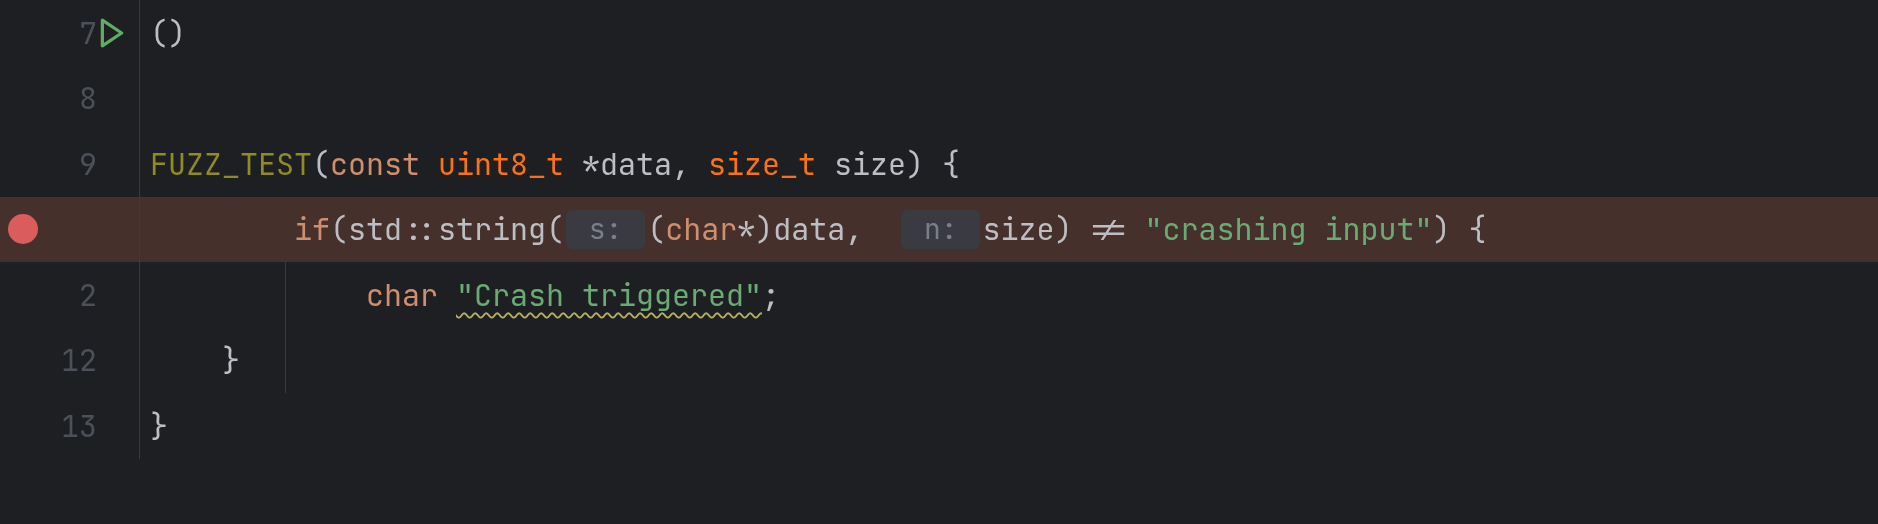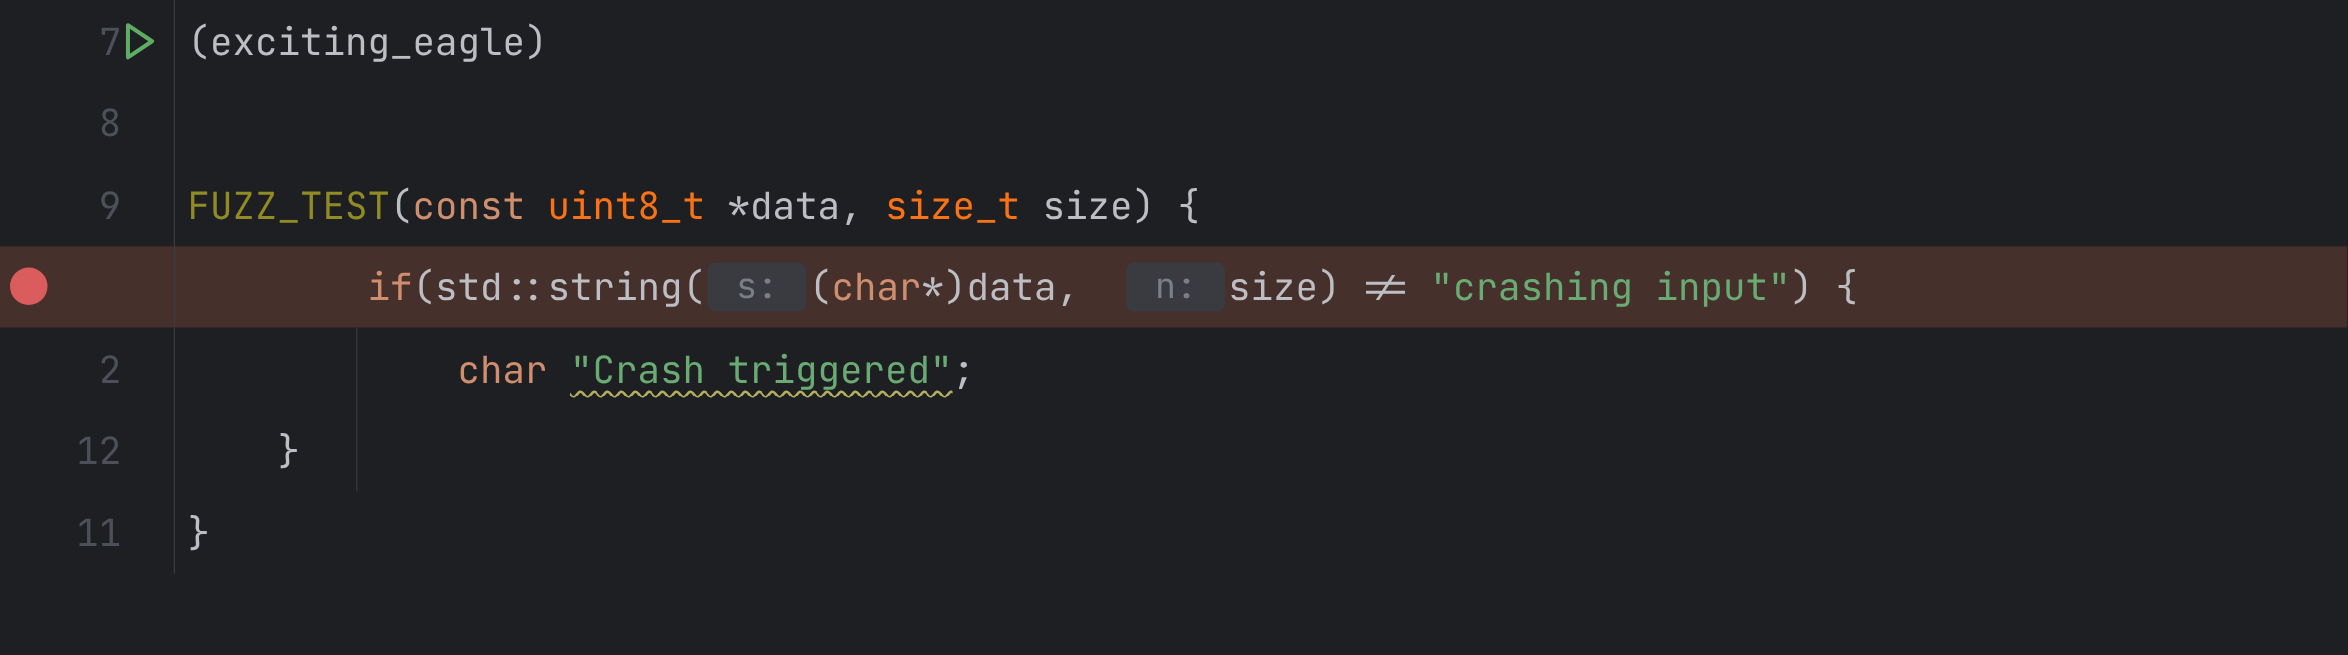--- a/index.html
+++ b/index.html
@@ -111,21 +111,21 @@
 <body>
 
 <div class="editor" id="editor">
     <div class="line">
       <div class="gutter gutter-border">
         <span class="lineno">7</span>
         <svg width="26" height="30" viewBox="0 0 24 28" class="run-icon">
           <path d="M3 2 L21 14 L3 26 Z" fill="none" stroke="#5fad65" stroke-width="3" stroke-linejoin="round"></path>
         </svg>
       </div>
-      <div class="code"><span class="t-punc">(</span><span class="t-ident">exciting_eagle</span><span class="t-punc">)</span></div>
+      <div class="code"><span class="t-punc">(</span><span class="t-punc">)</span></div>
     </div>
     <div class="line">
       <div class="gutter gutter-border">
         <span class="lineno">8</span>
       </div>
       <div class="code"></div>
     </div>
     <div class="line">
       <div class="gutter gutter-border">
         <span class="lineno">9</span>
@@ -146,17 +146,17 @@
       <div class="code"><div class="indent-guide"></div><span class="t-default">            </span><span class="t-keyword">char</span><span class="t-default"> </span><span class="t-string wavy-underline">"Crash triggered"</span><span class="t-punc">;</span></div>
     </div>
     <div class="line">
       <div class="gutter gutter-border">
         <span class="lineno">12</span>
       </div>
       <div class="code"><div class="indent-guide"></div><span class="t-default">    </span><span class="t-punc">}</span></div>
     </div>
     <div class="line">
       <div class="gutter gutter-border">
-        <span class="lineno">11</span>
+        <span class="lineno">13</span>
       </div>
       <div class="code"><span class="t-punc">}</span></div>
     </div>
   </div>
 
 </body></html>

